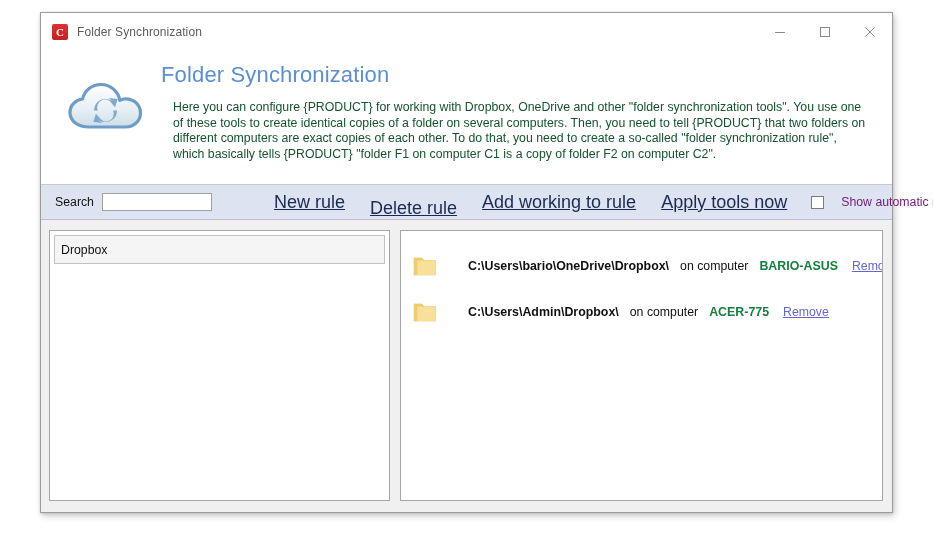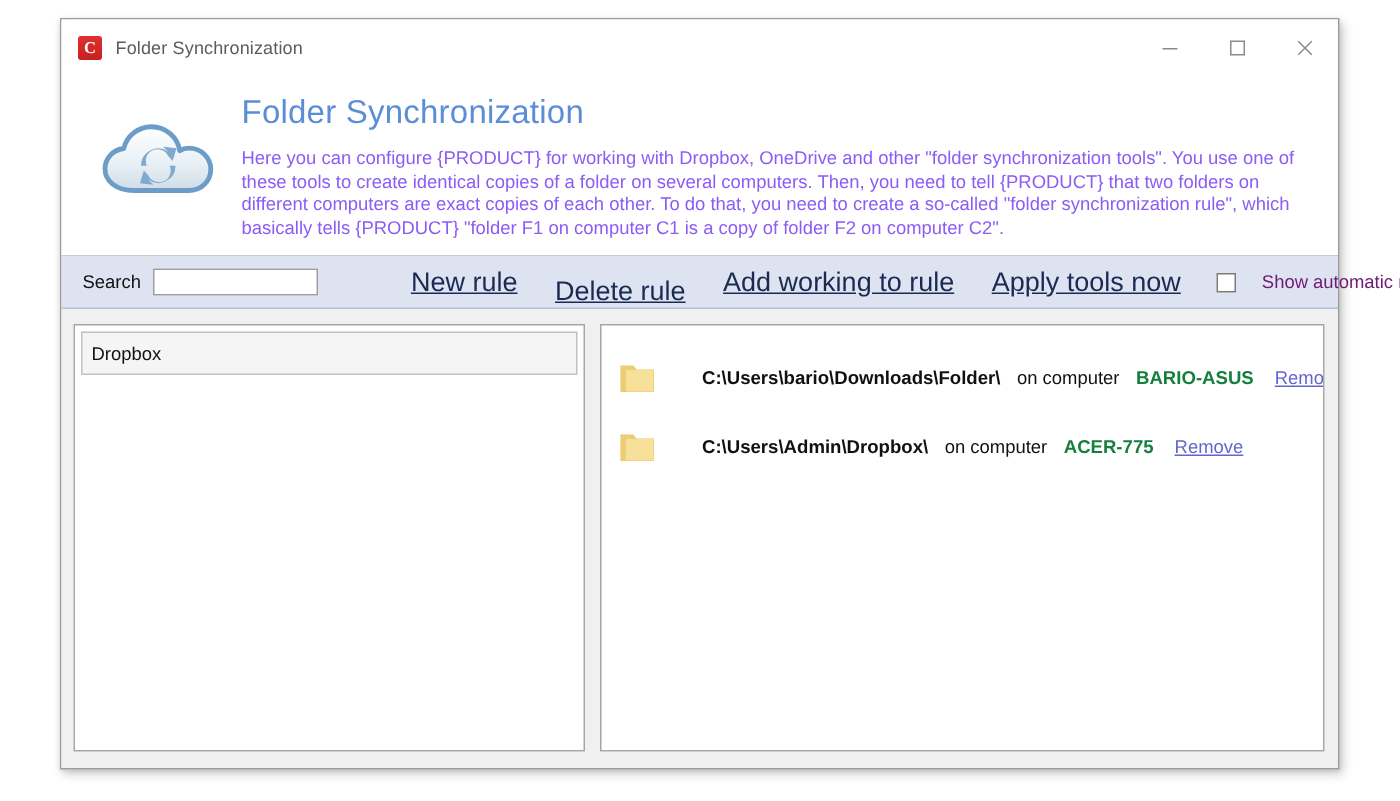--- a/index.html
+++ b/index.html
@@ -95,24 +95,24 @@
     padding-left: 2px;
   }
   #header-title {
     font-size: 22px;
     color: #5b8ed6;
     margin: 4px 0 10px 0;
     letter-spacing: 0.15px;
   }
   #header-desc {
     font-size: 12.3px;
-    color: #8b5cf6;
+    color: #14532d;
     line-height: 15.6px;
     max-width: 735px;
-    margin: 0;
+    margin: 12px;
   }
 
   
   #toolbar {
     height: 34px;
     min-height: 34px;
     background: #dde3f0;
     border-bottom: 1px solid #b9c0d0;
     display: flex;
     align-items: center;
@@ -326,21 +326,21 @@
 
       <div class="folder-row">
         <div class="folder-icon">
           <svg width="24" height="22" viewBox="0 0 24 22">
             <path d="M1 3 H9 L11 5.6 H22.6 V20 H1 Z" fill="#f4d87d" stroke="#e7c86a" stroke-width="0.7"></path>
             <path d="M4.2 5.6 H22.6 V20 H4.2 Z" fill="#f7e09a"></path>
             <path d="M1 3 H9 L11 5.6 H4.2 V20 H1 Z" fill="#eccd72"></path>
           </svg>
         </div>
         <div class="row-text">
-          <span class="path">C:\Users\bario\Downloads\Folder\</span>
+          <span class="path">C:\Users\bario\OneDrive\Dropbox\</span>
           <span class="oncomputer">on computer</span>
           <span class="computer">BARIO-ASUS</span>
           <span class="remove-link">Remove</span>
         </div>
       </div>
 
       <div class="folder-row">
         <div class="folder-icon">
           <svg width="24" height="22" viewBox="0 0 24 22">
             <path d="M1 3 H9 L11 5.6 H22.6 V20 H1 Z" fill="#f4d87d" stroke="#e7c86a" stroke-width="0.7"></path>

